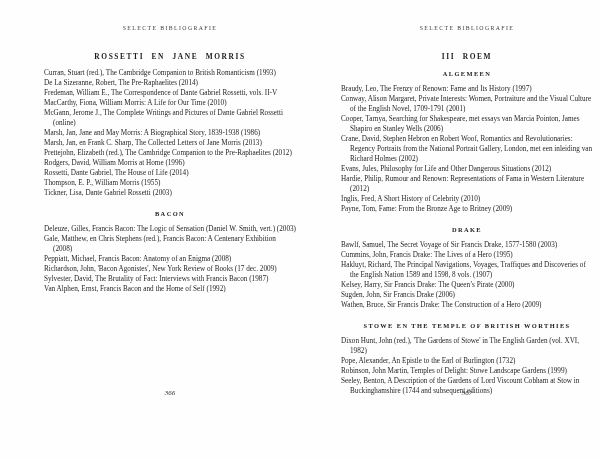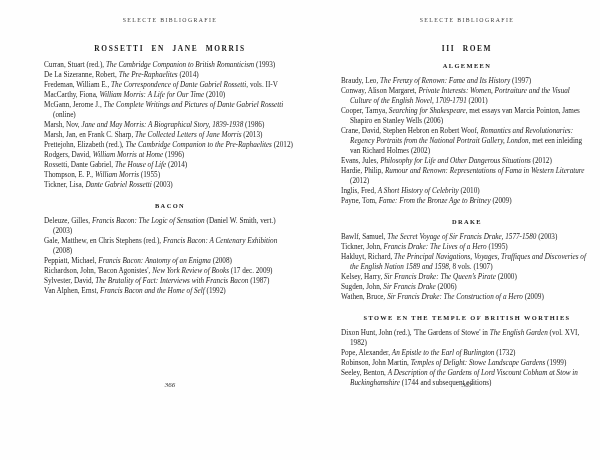--- a/index.html
+++ b/index.html
@@ -13,21 +13,21 @@
     -webkit-font-smoothing: antialiased;
   }
   .spread {
     position: relative;
     width: 600px;
     height: 460px;
     overflow: hidden;
   }
   .page {
     position: absolute;
-    top: 4px;
+    top: 12px;
     height: 404px;
   }
   .page-left  { left: 44px;  width: 252px; }
   .page-right { left: 341px; width: 252px; }
 
   .running-head {
     margin-top: 13px;
     text-align: center;
     font-size: 5.8px;
     letter-spacing: 1.4px;
@@ -56,21 +56,21 @@
   .page-right .chapter-heading + .section-heading { margin-top: 9px; }
 
   .entry {
     margin: 0;
     font-size: 7.2px;
     line-height: 10px;
     padding-left: 9px;
     text-indent: -9px;
     color: #1f1f1f;
   }
-  .entry .title { font-style: italic; }
+  .entry .title { }
 
   .folio {
     position: absolute;
     bottom: 19px;
     left: 0;
     width: 100%;
     text-align: center;
     font-style: italic;
     font-size: 7px;
     color: #333;
@@ -83,21 +83,21 @@
 
   <div class="page page-left">
     <div class="running-head">SELECTE BIBLIOGRAFIE</div>
     <div class="sections">
         <div class="chapter-heading">ROSSETTI EN JANE MORRIS</div>
         <p class="entry"><span>Curran, Stuart (red.), </span><span class="title">The Cambridge Companion to British Romanticism</span><span> (1993)</span></p>
         <p class="entry"><span>De La Sizeranne, Robert, </span><span class="title">The Pre-Raphaelites</span><span> (2014)</span></p>
         <p class="entry"><span>Fredeman, William E., </span><span class="title">The Correspondence of Dante Gabriel Rossetti</span><span>, vols. II-V</span></p>
         <p class="entry"><span>MacCarthy, Fiona, </span><span class="title">William Morris: A Life for Our Time</span><span> (2010)</span></p>
         <p class="entry"><span>McGann, Jerome J., </span><span class="title">The Complete Writings and Pictures of Dante Gabriel Rossetti</span><span> (online)</span></p>
-        <p class="entry"><span>Marsh, Nov, </span><span class="title">Jane and May Morris: A Biographical Story, 1839-1938</span><span> (1986)</span></p>
+        <p class="entry"><span>Marsh, Jan, </span><span class="title">Jane and May Morris: A Biographical Story, 1839-1938</span><span> (1986)</span></p>
         <p class="entry"><span>Marsh, Jan, en Frank C. Sharp, </span><span class="title">The Collected Letters of Jane Morris</span><span> (2013)</span></p>
         <p class="entry"><span>Prettejohn, Elizabeth (red.), </span><span class="title">The Cambridge Companion to the Pre-Raphaelites</span><span> (2012)</span></p>
         <p class="entry"><span>Rodgers, David, </span><span class="title">William Morris at Home</span><span> (1996)</span></p>
         <p class="entry"><span>Rossetti, Dante Gabriel, </span><span class="title">The House of Life</span><span> (2014)</span></p>
         <p class="entry"><span>Thompson, E. P., </span><span class="title">William Morris</span><span> (1955)</span></p>
         <p class="entry"><span>Tickner, Lisa, </span><span class="title">Dante Gabriel Rossetti</span><span> (2003)</span></p>
         <div class="section-heading">BACON</div>
         <p class="entry"><span>Deleuze, Gilles, </span><span class="title">Francis Bacon: The Logic of Sensation</span><span> (Daniel W. Smith, vert.) (2003)</span></p>
         <p class="entry"><span>Gale, Matthew, en Chris Stephens (red.), </span><span class="title">Francis Bacon: A Centenary Exhibition</span><span> (2008)</span></p>
         <p class="entry"><span>Peppiatt, Michael, </span><span class="title">Francis Bacon: Anatomy of an Enigma</span><span> (2008)</span></p>
@@ -116,21 +116,21 @@
         <p class="entry"><span>Braudy, Leo, </span><span class="title">The Frenzy of Renown: Fame and Its History</span><span> (1997)</span></p>
         <p class="entry"><span>Conway, Alison Margaret, </span><span class="title">Private Interests: Women, Portraiture and the Visual Culture of the English Novel, 1709-1791</span><span> (2001)</span></p>
         <p class="entry"><span>Cooper, Tarnya, </span><span class="title">Searching for Shakespeare</span><span>, met essays van Marcia Pointon, James Shapiro en Stanley Wells (2006)</span></p>
         <p class="entry"><span>Crane, David, Stephen Hebron en Robert Woof, </span><span class="title">Romantics and Revolutionaries: Regency Portraits from the National Portrait Gallery, London</span><span>, met een inleiding van Richard Holmes (2002)</span></p>
         <p class="entry"><span>Evans, Jules, </span><span class="title">Philosophy for Life and Other Dangerous Situations</span><span> (2012)</span></p>
         <p class="entry"><span>Hardie, Philip, </span><span class="title">Rumour and Renown: Representations of Fama in Western Literature</span><span> (2012)</span></p>
         <p class="entry"><span>Inglis, Fred, </span><span class="title">A Short History of Celebrity</span><span> (2010)</span></p>
         <p class="entry"><span>Payne, Tom, </span><span class="title">Fame: From the Bronze Age to Britney</span><span> (2009)</span></p>
         <div class="section-heading">DRAKE</div>
         <p class="entry"><span>Bawlf, Samuel, </span><span class="title">The Secret Voyage of Sir Francis Drake, 1577-1580</span><span> (2003)</span></p>
-        <p class="entry"><span>Tickner, John, </span><span class="title">Francis Drake: The Lives of a Hero</span><span> (1995)</span></p>
+        <p class="entry"><span>Cummins, John, </span><span class="title">Francis Drake: The Lives of a Hero</span><span> (1995)</span></p>
         <p class="entry"><span>Hakluyt, Richard, </span><span class="title">The Principal Navigations, Voyages, Traffiques and Discoveries of the English Nation 1589 and 1598</span><span>, 8 vols. (1907)</span></p>
         <p class="entry"><span>Kelsey, Harry, </span><span class="title">Sir Francis Drake: The Queen’s Pirate</span><span> (2000)</span></p>
         <p class="entry"><span>Sugden, John, </span><span class="title">Sir Francis Drake</span><span> (2006)</span></p>
         <p class="entry"><span>Wathen, Bruce, </span><span class="title">Sir Francis Drake: The Construction of a Hero</span><span> (2009)</span></p>
         <div class="section-heading">STOWE EN THE TEMPLE OF BRITISH WORTHIES</div>
         <p class="entry"><span>Dixon Hunt, John (red.), 'The Gardens of Stowe' in </span><span class="title">The English Garden</span><span> (vol. XVI, 1982)</span></p>
         <p class="entry"><span>Pope, Alexander, </span><span class="title">An Epistle to the Earl of Burlington</span><span> (1732)</span></p>
         <p class="entry"><span>Robinson, John Martin, </span><span class="title">Temples of Delight: Stowe Landscape Gardens</span><span> (1999)</span></p>
         <p class="entry"><span>Seeley, Benton, </span><span class="title">A Description of the Gardens of Lord Viscount Cobham at Stow in Buckinghamshire</span><span> (1744 and subsequent editions)</span></p>
       </div>

